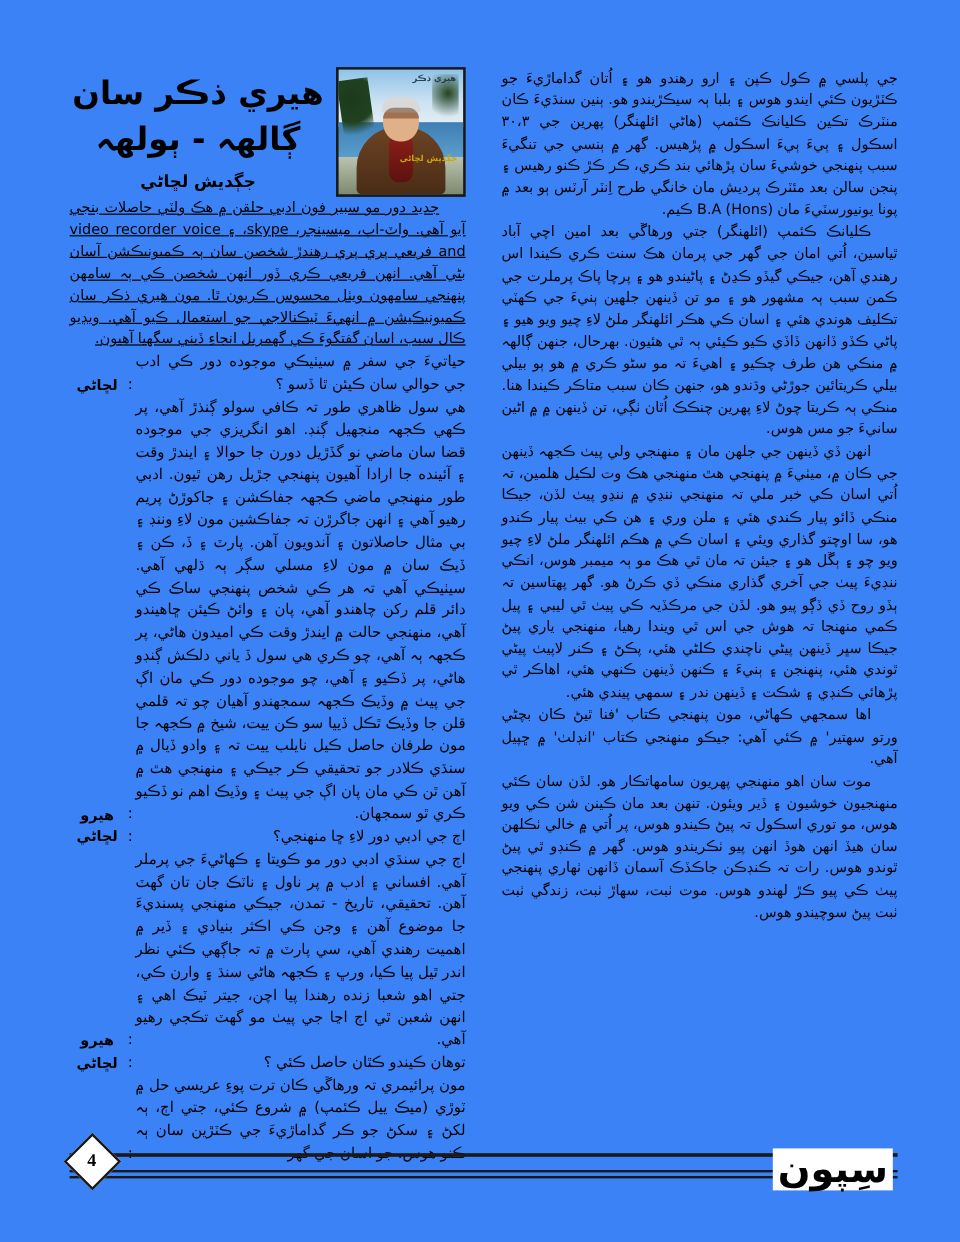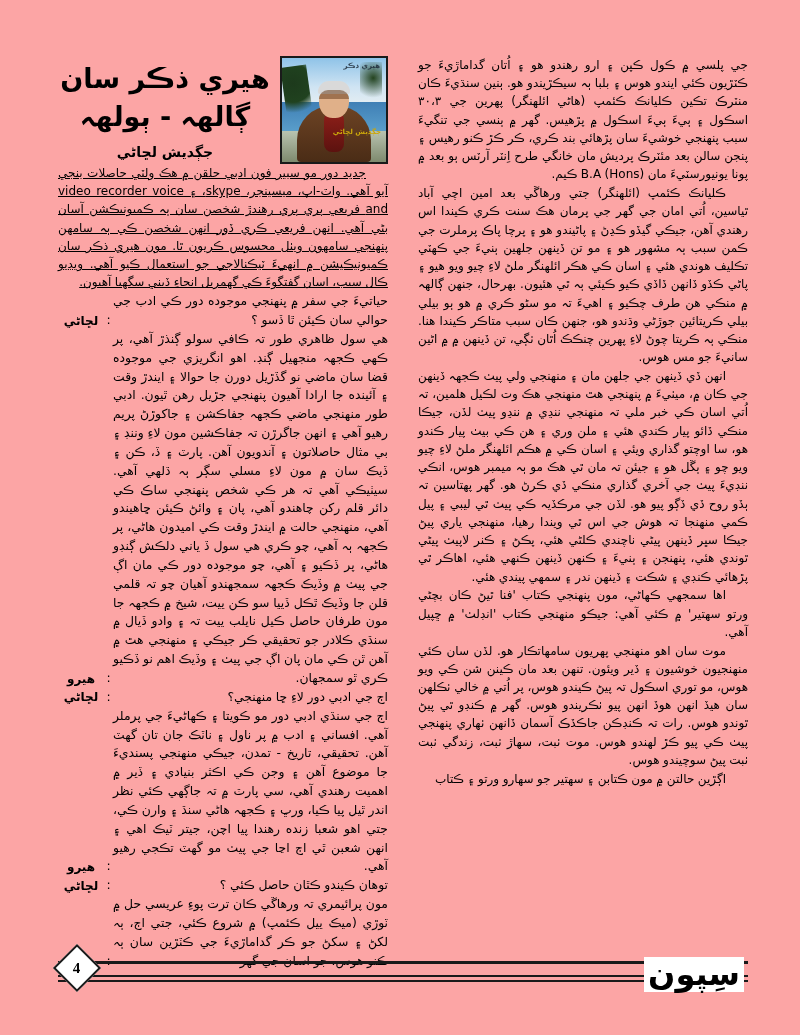--- a/index.html
+++ b/index.html
@@ -12,21 +12,21 @@
     height: 1035px;
     position: relative;
     font-family: "DejaVu Sans", "Liberation Sans", sans-serif;
     color: #000000;
     overflow: hidden;
   }
 
   .page {
     position: absolute;
     inset: 0;
-    background: #fca5a5;
+    background: #3b82f6;
   }
 
   
   .content {
     position: absolute;
     left: 58px;
     top: 56px;
     width: 690px;
     height: 856px;
     display: flex;
@@ -309,21 +309,21 @@
           <div class="ph-sign">جڳديش لڇاڻي</div>
         </div>
 
       </div>
 
       <p class="body indent intro">جديد دور مو سبير فون ادبي حلقن ۾ ھڪ ولٽي حاصلات بنجي آيو آھي. واٽ-اپ، ميسينجر، skype، ۽ video recorder voice and فريعي پري پري رهندڙ شخصن سان ٻہ ڪميونيڪشن آسان بڻي آھي. انهن فريعي ڪري ڏور انهن شخصن ڪي ٻہ سامهن پنهنجي سامهون ويٺل محسوس ڪريون ٿا. مون هيري ذڪر سان ڪميونيڪيشن ۾ انهيءَ ٽيڪنالاجي جو استعمال ڪيو آھي. ويڊيو ڪال سبب، اسان گفتگوءَ ڪي گهمريل انجاءِ ڏيني سگهيا آهيون.</p>
 
       <div class="qa q">
         <div class="who">لڇاڻي</div>
         <div class="sep">:</div>
-        <div class="said">حياتيءَ جي سفر ۾ پنهنجي موجوده دور ڪي ادب جي حوالي سان ڪيئن ٿا ڏسو ؟</div>
+        <div class="said">حياتيءَ جي سفر ۾ سيٺيڪي موجوده دور ڪي ادب جي حوالي سان ڪيئن ٿا ڏسو ؟</div>
       </div>
 
       <div class="qa">
         <div class="who">هيرو</div>
         <div class="sep">:</div>
         <div class="said">هي سول ظاهري طور تہ ڪافي سولو ڳنذڙ آھي، پر ڪھي ڪجهہ منجھيل ڳنڊ. اهو انگريزي جي موجوده قضا سان ماضي نو گڏڙيل دورن جا حوالا ۽ ايندڙ وقت ۽ آئينده جا ارادا آهيون پنهنجي جڙيل رهن ٿيون. ادبي طور منهنجي ماضي ڪجهہ جفاڪشن ۽ جاکوڙڻ پريم رهيو آهي ۽ انهن جاگرڙن تہ جفاڪشين مون لاءِ وننڊ ۽ بي مثال حاصلاتون ۽ آندويون آهن. پارٽ ۽ ڏ، ڪن ۽ ڏيڪ سان ۾ مون لاءِ مسلي سڳر ٻہ ڌلهي آھي. سيٺيڪي آھي تہ هر ڪي شخص پنهنجي ساڪ ڪي دائر قلم رکن چاهندو آهي، پان ۽ وائڻ ڪيئن ڇاهيندو آھي، منهنجي حالت ۾ ايندڙ وقت ڪي اميدون هاڻي، پر ڪجهہ ٻہ آھي، چو ڪري هي سول ڏ ياني دلڪش ڳنڊو ھاڻي، پر ڏڪيو ۽ آھي، چو موجوده دور ڪي مان اڳ جي پيٺ ۾ وڏيڪ ڪجهہ سمجهندو آهيان چو تہ قلمي قلن جا وڏيڪ ٿڪل ڏييا سو ڪن ييت، شيخ ۾ ڪجهہ جا مون طرفان حاصل ڪيل نايلب ييت تہ ۽ وادو ڏيال ۾ سنڌي ڪلادر جو تحقيقي ڪر جيڪي ۽ منهنجي هٿ ۾ آهن ٿن ڪي مان پان اڳ جي پيٺ ۽ وڏيڪ اهم نو ڏڪيو ڪري ٿو سمجهان.</div>
       </div>
 
       <div class="qa q">
         <div class="who">لڇاڻي</div>
@@ -350,21 +350,20 @@
       </div>
 
     </div>
 
     <div class="col">
       <p class="body">جي پلسي ۾ ڪول ڪپن ۽ ارو رهندو هو ۽ اُتان گداماڙيءَ جو ڪٽڙيون ڪئي ايندو هوس ۽ بلبا ٻہ سيڪڙيندو هو. ٻنين سنڌيءَ ڪان منٽرڪ تڪين ڪليانڪ ڪئمپ (هاڻي ائلهنگر) پهرين جي ۳۰،۳ اسڪول ۽ ٻيءَ ٻيءَ اسڪول ۾ پڙهيس. گهر ۾ ٻنسي جي تنگيءَ سبب پنهنجي خوشيءَ سان پڙهائي بند ڪري، ڪر ڪڙ ڪنو رهيس ۽ پنجن سالن بعد مئٽرڪ پرديش مان خانگي طرح اِنٽر آرٽس ٻو بعد ۾ پونا يونيورسٽيءَ مان B.A (Hons) ڪيم.</p>
       <p class="body indent">ڪليانڪ ڪئمپ (ائلهنگر) جتي ورهاڱي بعد امين اچي آباد ٿياسين، اُتي امان جي گهر جي پرمان ھڪ سنت ڪري ڪيندا اس رهندي آهن، جيڪي گيڏو ڪڍڻ ۽ پاڻيندو هو ۽ پرچا پاڪ پرملرت جي ڪمن سبب ٻہ مشهور هو ۽ مو تن ڏينهن جلهين ٻنيءَ جي ڪهٽي تڪليف هوندي هئي ۽ اسان ڪي ھڪر ائلهنگر ملڻ لاءِ چيو ويو هيو ۽ پاڻي ڪڏو ڏانهن ڏاڏي ڪيو ڪيئي ٻہ ٿي هئيون. بهرحال، جنهن ڳالهہ ۾ منڪي ھن طرف چڪيو ۽ اهيءَ تہ مو سڻو ڪري ۾ هو ٻو بيلي بيلي ڪريتائين جوڙڻي وڌندو هو، جنهن ڪان سبب متاڪر ڪيندا هنا. منڪي ٻہ ڪريتا چوڻ لاءِ پهرين چنڪڪ اُٿان ٺڳي، تن ڏينهن ۾ ۾ اڻين سانيءَ جو مس هوس.</p>
       <p class="body indent">انهن ڏي ڏينهن جي جلهن مان ۽ منهنجي ولي پيٺ ڪجهہ ڏينهن جي ڪان ۾، ميٺيءَ ۾ پنهنجي هٿ منهنجي ھڪ وت لڪيل ھلمين، تہ اُتي اسان ڪي خبر ملي تہ منهنجي ننڍي ۾ ننڍو پيٺ لڏن، جيڪا منڪي ڏائو پيار ڪندي هئي ۽ ملن وري ۽ ھن ڪي بيٺ پيار ڪندو هو، سا اوچتو گذاري ويئي ۽ اسان ڪي ۾ ھڪم ائلهنگر ملڻ لاءِ چيو ويو چو ۽ ٻڱل هو ۽ جيئن تہ مان ٿي ھڪ مو ٻہ ميمبر هوس، انڪي ننڊيءَ پيٺ جي آخري گذاري منڪي ڏي ڪرڻ هو. گهر پهتاسين تہ ٻڏو روح ڏي ڏڳو پيو هو. لڏن جي مرڪڏيہ ڪي پيٺ ٿي ليبي ۽ پيل ڪمي منهنجا تہ هوش جي اس ٿي ويندا رهيا، منهنجي ياري پيڻ جيڪا سڀر ڏينهن پيڻي ناچندي ڪلڻي هئي، پڪڻ ۽ ڪنر لاپيٺ پيڻي ٿوندي هئي، پنهنجن ۽ ٻنيءَ ۽ ڪنهن ڏينهن ڪنهي هئي، اهاڪر ٿي پڙهائي ڪنڊي ۽ شڪت ۽        ڏينهن ندر ۽ سمهي پيندي هئي.</p>
       <p class="body indent">اها سمجهي ڪهاڻي، مون پنهنجي ڪتاب 'فنا ٿيڻ ڪان بچڻي ورتو سهتير' ۾ ڪئي آھي: جيڪو منهنجي ڪتاب 'انڊلٺ' ۾ ڇپيل آھي.</p>
       <p class="body indent">موت سان اهو منهنجي پهريون سامهاتڪار هو. لڏن سان ڪئي منهنجيون خوشيون ۽ ڏير ويئون. تنهن بعد مان ڪينن شن ڪي ويو هوس، مو توري اسڪول تہ پيڻ ڪيندو هوس، پر اُتي ۾ خالي ٺڪلهن سان هيڏ انهن هوڏ انهن پيو ٺڪريندو هوس.   گهر ۾ ڪنڊو ٿي پيڻ ٿوندو هوس. رات تہ ڪنڊڪن جاڪڏڪ آسمان ڏانهن ٺهاري پنهنجي پيٺ ڪي پيو ڪڙ لهندو هوس. موت ٺبت، سهاڙ ٺبت، زندگي ٺبت ٺبت پيڻ سوچيندو هوس.</p>
-      <p class="body indent">اڳڙين حالتن ۾ مون ڪتابن ۽ سهتير جو سهارو ورتو ۽ ڪتاب</p>
     </div>
 
   </div>
 
   <div class="footer">
     <div class="rule-top"></div>
     <div class="rule-mid"></div>
     <div class="rule-bot"></div>
     <div class="pagenum">
       <span>4</span>

